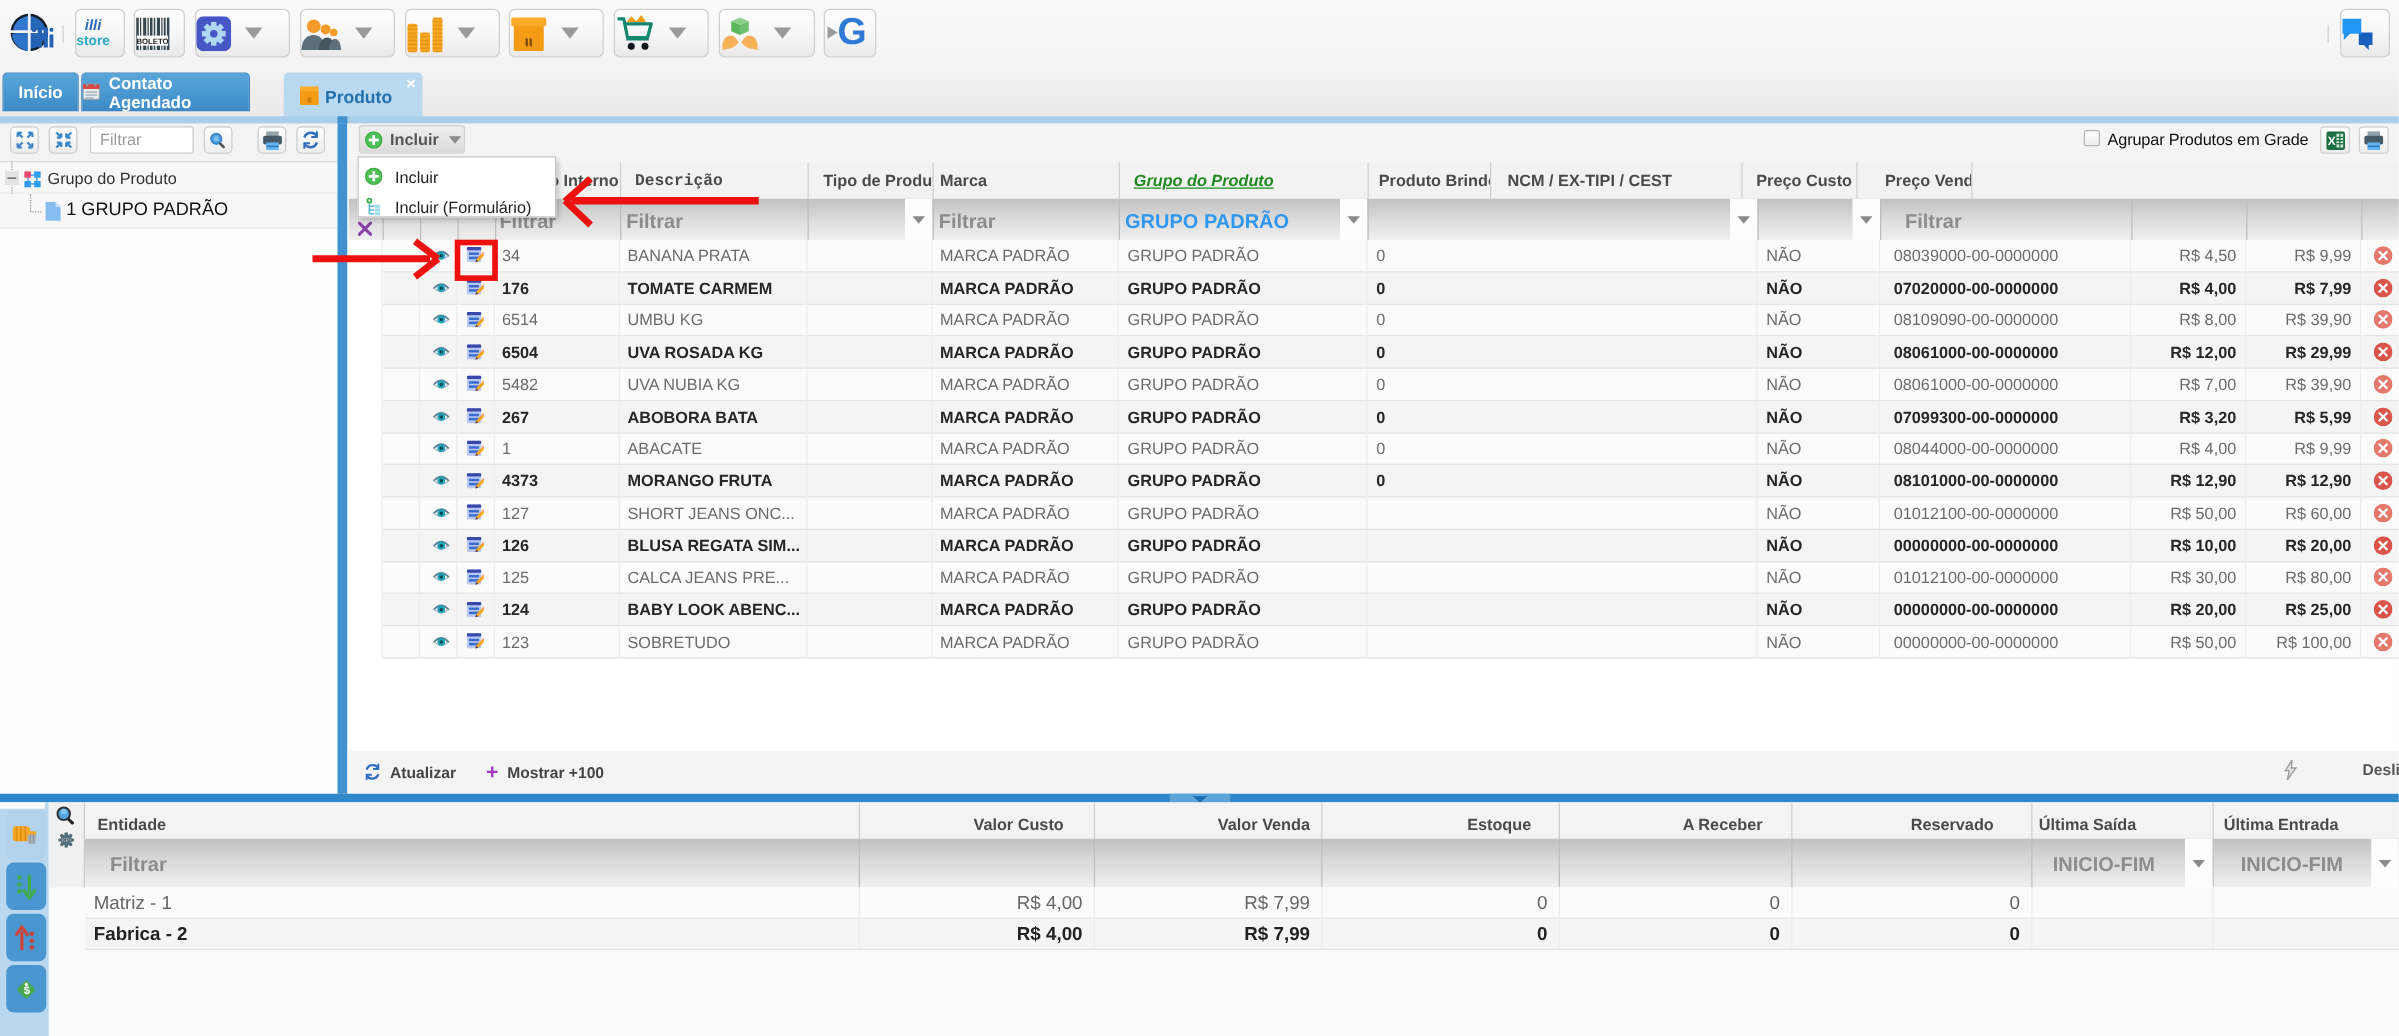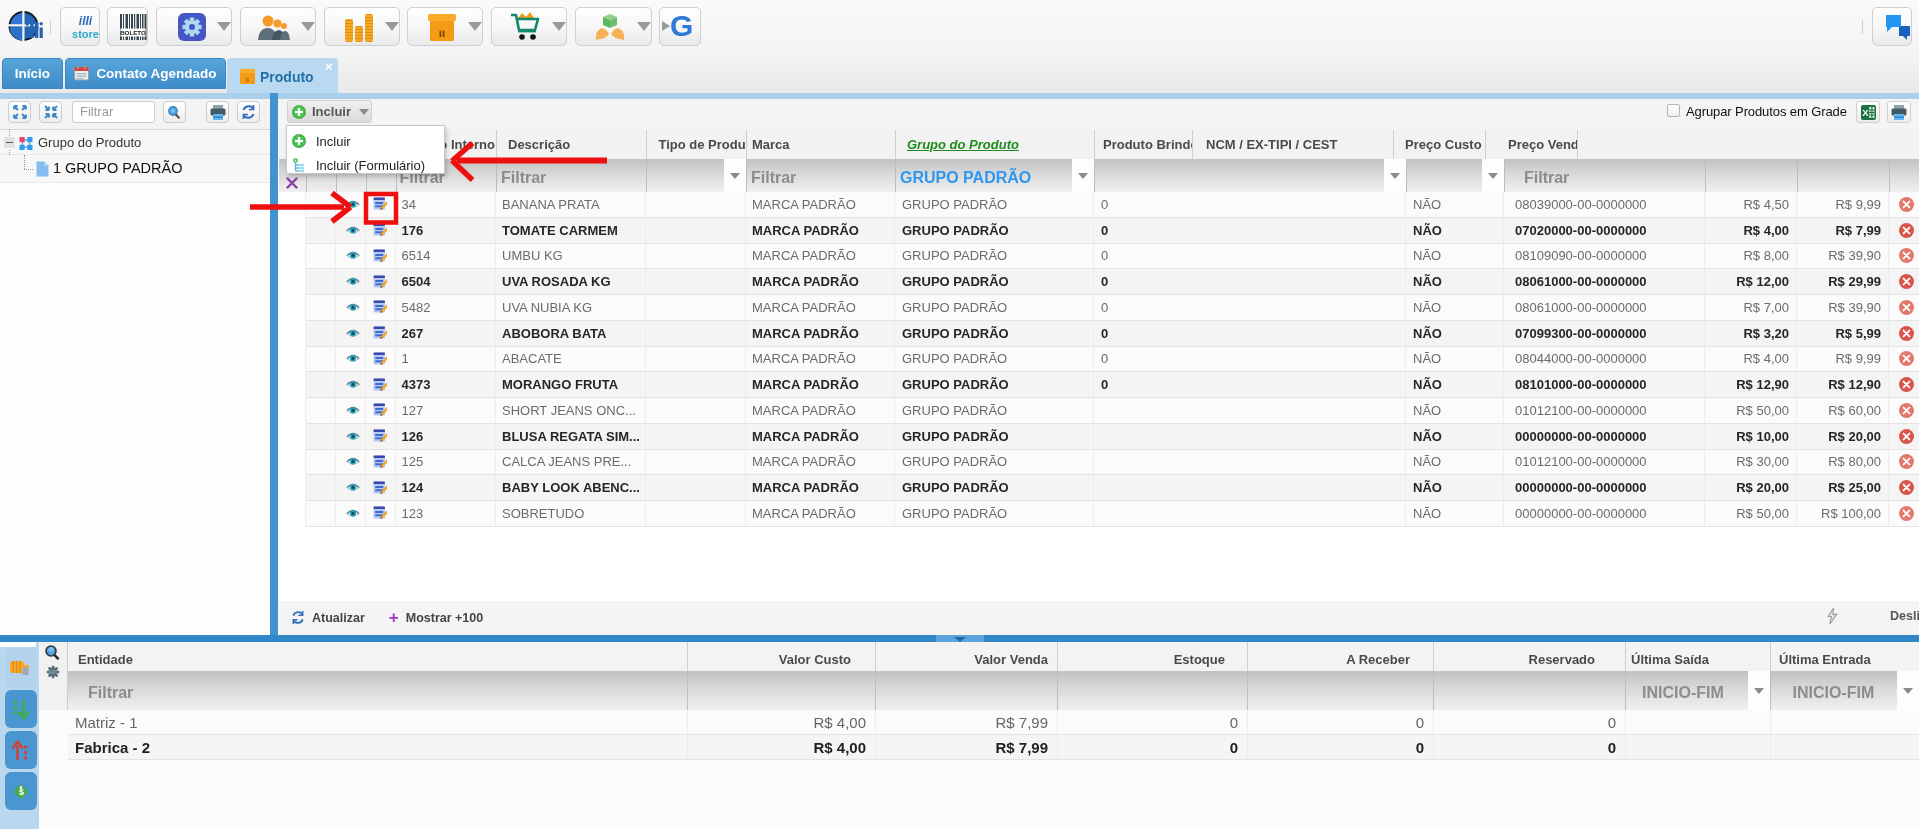--- a/index.html
+++ b/index.html
@@ -1,20 +1,20 @@
 <!DOCTYPE html>
 <html><head>
 <meta charset="utf-8">
 <style>
 *{margin:0;padding:0;box-sizing:border-box;}
 html,body{width:1919px;height:829px;overflow:hidden;font-family:"Liberation Sans",sans-serif;background:#fafafa;}
 .abs{position:absolute;}
 
 #topbar{position:absolute;left:0;top:0;width:1919px;height:93px;background:linear-gradient(180deg,#fafafa 0%,#f4f4f4 55%,#e9e9e9 100%);}
-.tbtn{position:absolute;top:7px;height:39px;border:1px solid #cfcfcf;border-radius:5px;background:linear-gradient(180deg,#fefefe 0%,#f6f6f6 55%,#e9e9e9 100%);display:flex;align-items:center;justify-content:flex-end;}
+.tbtn{position:absolute;top:7px;height:39px;border:1px solid #cfcfcf;border-radius:5px;background:linear-gradient(180deg,#fefefe 0%,#f6f6f6 55%,#e9e9e9 100%);display:flex;align-items:center;justify-content:flex-start;}
 .tbtn .arr{width:0;height:0;border-left:7px solid transparent;border-right:7px solid transparent;border-top:9px solid #9a9a9a;margin-left:11px;}
 
 #tabbar{position:absolute;left:0;top:57px;width:1919px;height:36px;}
 .tab{position:absolute;top:1px;height:31px;border-radius:4px 4px 0 0;background:linear-gradient(180deg,#58a5da,#3e8cc8);border:1px solid #3a86c2;color:#fff;font-size:13.5px;font-weight:bold;display:flex;align-items:center;justify-content:center;}
 #tabprod{position:absolute;top:1px;left:227px;width:111px;height:36px;border-radius:4px 4px 0 0;background:#b9d9f0;color:#2270ac;font-size:14px;font-weight:bold;}
 #bluestrip{position:absolute;left:0;top:93px;width:1919px;height:6px;background:#a9cfea;}
 
 #tree{position:absolute;left:0;top:99px;width:270px;height:536px;background:#fdfdfd;}
 #treebar{position:absolute;left:0;top:0;width:270px;height:31px;background:#f3f3f3;border-bottom:1px solid #d7d7d7;}
 .sbtn{position:absolute;top:2px;height:22px;width:23px;border:1px solid #ccc;border-radius:4px;background:linear-gradient(180deg,#fff,#ececec);display:flex;align-items:center;justify-content:center;}
@@ -210,21 +210,21 @@
   <div class="abs" style="left:1862px;top:20px;width:1px;height:14px;background:#d0d0d0;"></div>
   <div class="tbtn" style="left:1872px;width:40px;">
     <svg width="26" height="26" viewBox="0 0 26 26">
       <path d="M14 12 h11 v10 h-3 v4 l-4-4 h-4 z" fill="#1760bd"></path>
       <path d="M1 1 h15 v12 h-9 l-5 5 v-5 h-1 z" fill="#2196f3"></path>
     </svg>
   </div>
 </div>
 <div id="tabbar">
   <div class="tab" style="left:2px;width:61px;">Início</div>
-  <div class="tab" style="left:65px;width:161px;">
+  <div class="tab" style="left:65px;width:135px;">
     <svg width="15" height="15" viewBox="0 0 15 15" style="margin-right:7px;">
       <rect x="0.5" y="1" width="14" height="13" rx="1.5" fill="#e9eef2" stroke="#90a0aa" stroke-width="1"></rect>
       <rect x="0.5" y="1" width="14" height="4" fill="#d8453c"></rect>
       <rect x="3" y="0" width="2" height="3" fill="#8a9aa4"></rect>
         <rect x="10" y="0" width="2" height="3" fill="#8a9aa4"></rect>
       <g fill="#aab8c0">
           <rect x="2.5" y="7" width="10" height="1.4"></rect>
           <rect x="2.5" y="9.5" width="10" height="1.4"></rect>
           <rect x="2.5" y="12" width="7" height="1.4"></rect>
         </g>
@@ -345,21 +345,21 @@
         <rect x="3" y="11.5" width="10" height="1.2" fill="#2a7ab8"></rect>
       </svg>
     </div>
   </div>
   <div id="thead">
     <div class="hc c0" style="border-left:none;"></div>
       <div class="hc c1"></div>
       <div class="hc c2"></div>
       <div class="hc c3"></div>
     <div class="hc c4" style="padding-left:6px;">Código Interno</div>
-    <div class="hc c5" style="padding-left:11px;">Descrição</div>
+    <div class="hc c5" style="padding-left:11px;font-family:Liberation Mono, monospace;">Descrição</div>
     <div class="hc c6" style="padding-left:12px;">Tipo de Produto</div>
     <div class="hc c7" style="padding-left:5px;">Marca</div>
     <div class="hc c8" style="padding-left:11px;">
         <span style="color:#1f8a1f;font-style:italic;text-decoration:underline;">Grupo do Produto</span>
       </div>
     <div class="hc c10" style="padding-left:8px;">Produto Brinde</div>
     <div class="hc c11" style="padding-left:13px;">NCM / EX-TIPI / CEST</div>
     <div class="hc c12" style="justify-content:flex-start;padding-left:11px;padding-right:0;">Preço Custo</div>
     <div class="hc c13" style="justify-content:flex-start;padding-left:22px;padding-right:0;">Preço Venda</div>
     <div class="hc c14"></div>

